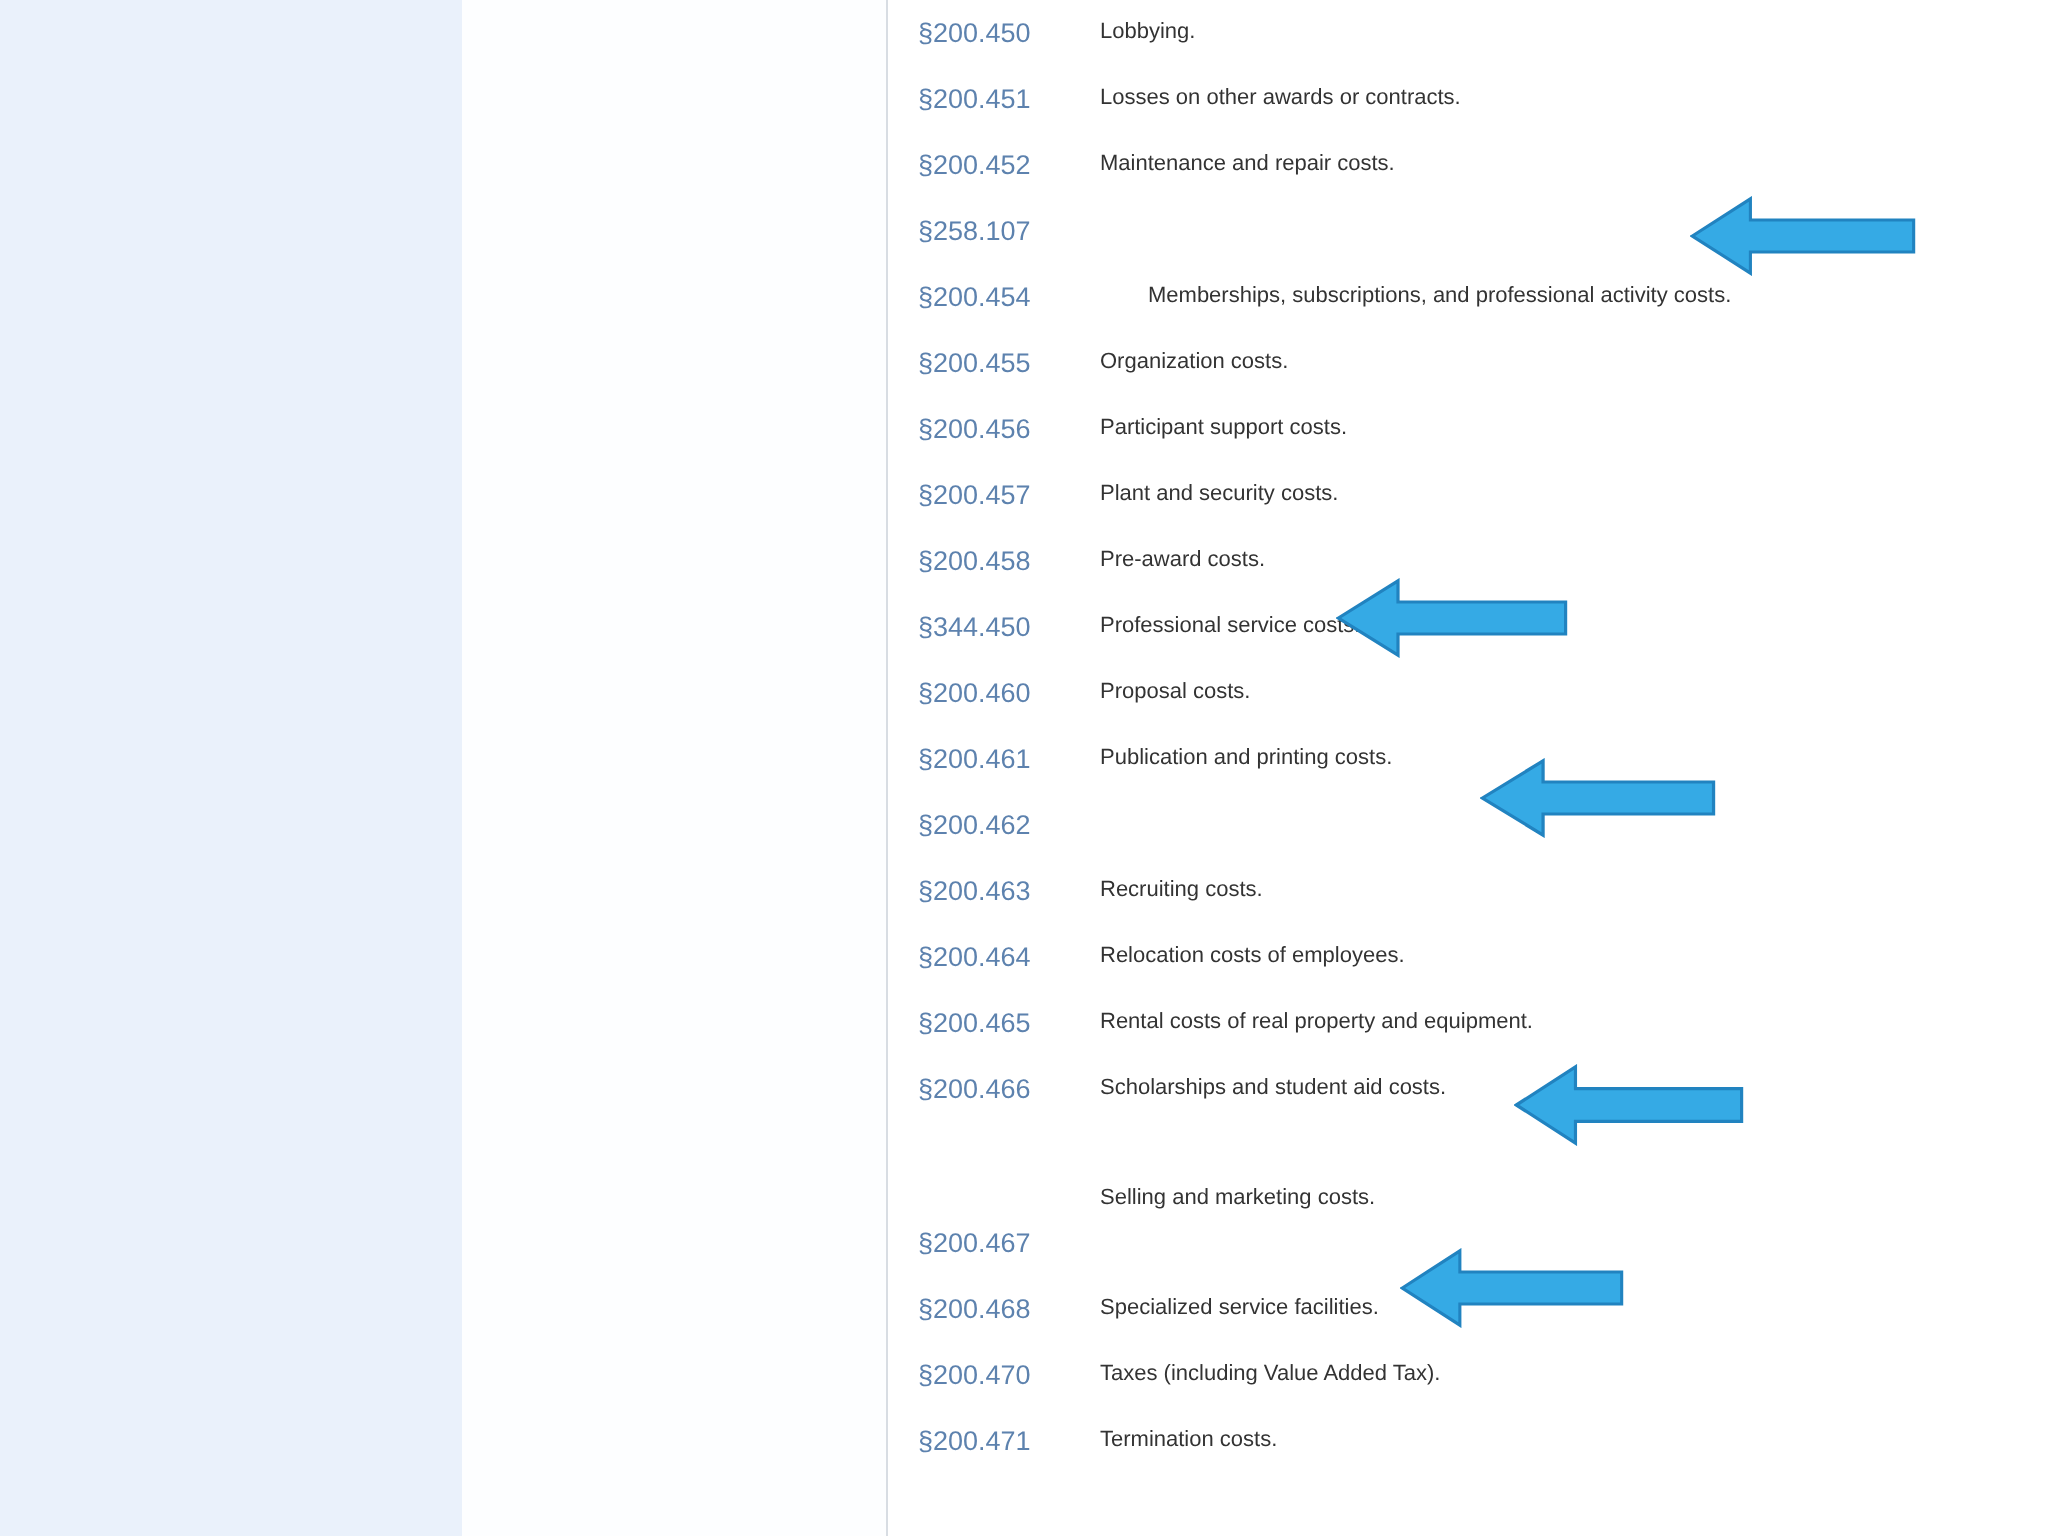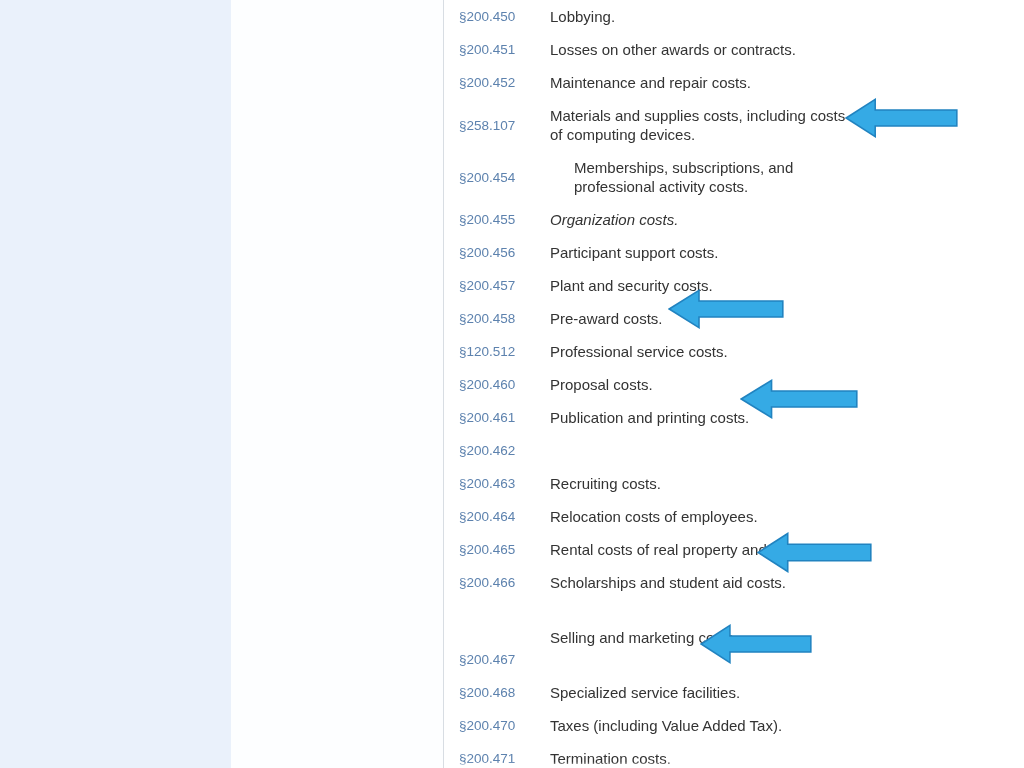--- a/index.html
+++ b/index.html
@@ -75,21 +75,21 @@
     box-sizing: border-box;
     font-size: 13.5px;
     color: #5d82ae;
     text-decoration: none;
     white-space: nowrap;
   }
 
   .toc-title {
     flex: 1 1 auto;
     max-width: 300px;
-    font-size: 15px;
+    font-size: 11px;
     color: #333333;
     text-decoration: none;
   }
 
   
   .arrow {
     position: absolute;
     pointer-events: none;
   }
   .arrow svg { display: block; }
@@ -120,44 +120,43 @@
       <div class="toc-row">
         <a class="toc-num" href="#" style="color: rgb(93, 130, 174);">§200.451</a>
         <a class="toc-title" href="#" style="color: rgb(51, 51, 51);">Losses on other awards or contracts.</a>
       </div>
       <div class="toc-row">
         <a class="toc-num" href="#" style="color: rgb(93, 130, 174);">§200.452</a>
         <a class="toc-title" href="#" style="color: rgb(51, 51, 51);">Maintenance and repair costs.</a>
       </div>
       <div class="toc-row">
         <a class="toc-num" href="#" style="color: rgb(93, 130, 174);">§258.107</a>
-        <a class="toc-title" href="#" style="color: rgb(51, 51, 51);">Materials and supplies costs, including costs of computing devices.</a>
       </div>
       <div class="toc-row">
         <a class="toc-num" href="#" style="color: rgb(93, 130, 174);">§200.454</a>
         <a class="toc-title" href="#" style="color: rgb(51, 51, 51); margin-left: 24px;">Memberships, subscriptions, and professional activity costs.</a>
       </div>
       <div class="toc-row">
         <a class="toc-num" href="#" style="color: rgb(93, 130, 174);">§200.455</a>
-        <a class="toc-title" href="#" style="color: rgb(51, 51, 51); font-style: italic;">Organization costs.</a>
+        <a class="toc-title" href="#" style="color: rgb(51, 51, 51);">Organization costs.</a>
       </div>
       <div class="toc-row">
         <a class="toc-num" href="#" style="color: rgb(93, 130, 174);">§200.456</a>
         <a class="toc-title" href="#" style="color: rgb(51, 51, 51);">Participant support costs.</a>
       </div>
       <div class="toc-row">
         <a class="toc-num" href="#" style="color: rgb(93, 130, 174);">§200.457</a>
         <a class="toc-title" href="#" style="color: rgb(51, 51, 51);">Plant and security costs.</a>
       </div>
       <div class="toc-row">
         <a class="toc-num" href="#" style="color: rgb(93, 130, 174);">§200.458</a>
         <a class="toc-title" href="#" style="color: rgb(51, 51, 51);">Pre-award costs.</a>
       </div>
       <div class="toc-row">
-        <a class="toc-num" href="#" style="color: rgb(93, 130, 174);">§120.512</a>
+        <a class="toc-num" href="#" style="color: rgb(93, 130, 174);">§344.450</a>
         <a class="toc-title" href="#" style="color: rgb(51, 51, 51);">Professional service costs.</a>
       </div>
       <div class="toc-row">
         <a class="toc-num" href="#" style="color: rgb(93, 130, 174);">§200.460</a>
         <a class="toc-title" href="#" style="color: rgb(51, 51, 51);">Proposal costs.</a>
       </div>
       <div class="toc-row">
         <a class="toc-num" href="#" style="color: rgb(93, 130, 174);">§200.461</a>
         <a class="toc-title" href="#" style="color: rgb(51, 51, 51);">Publication and printing costs.</a>
       </div>

